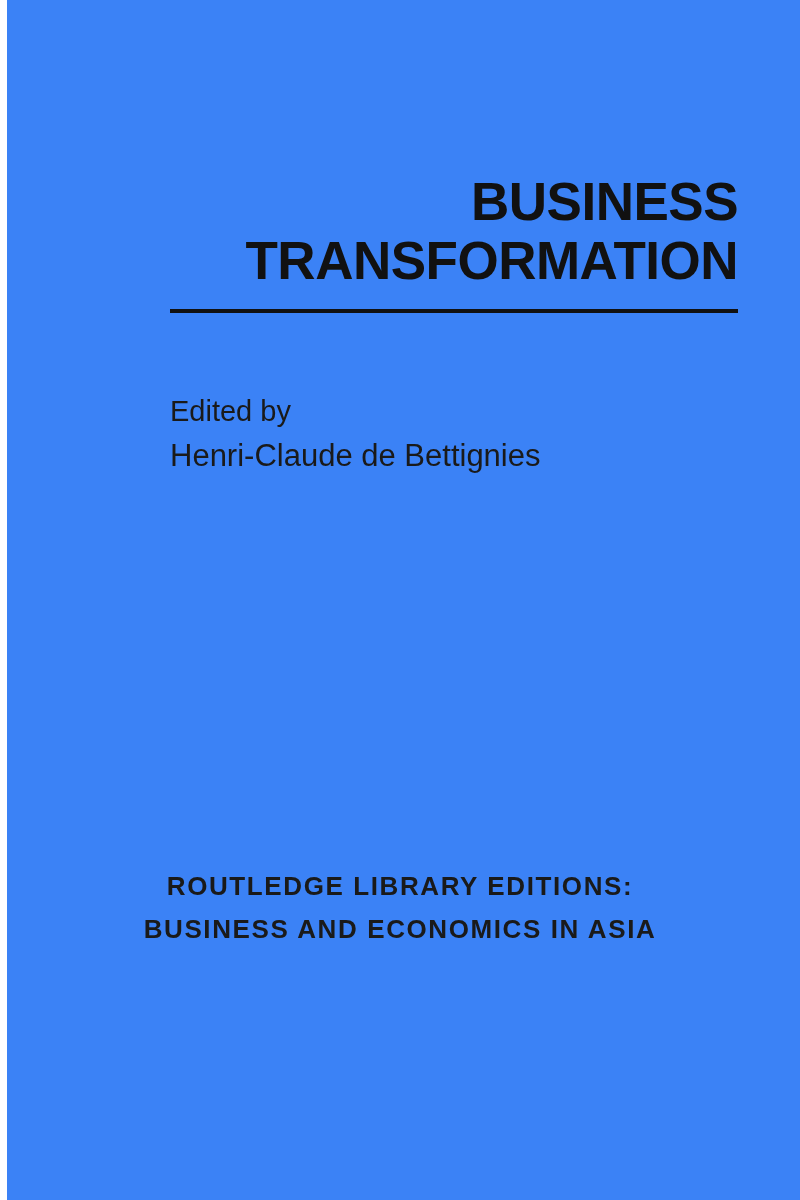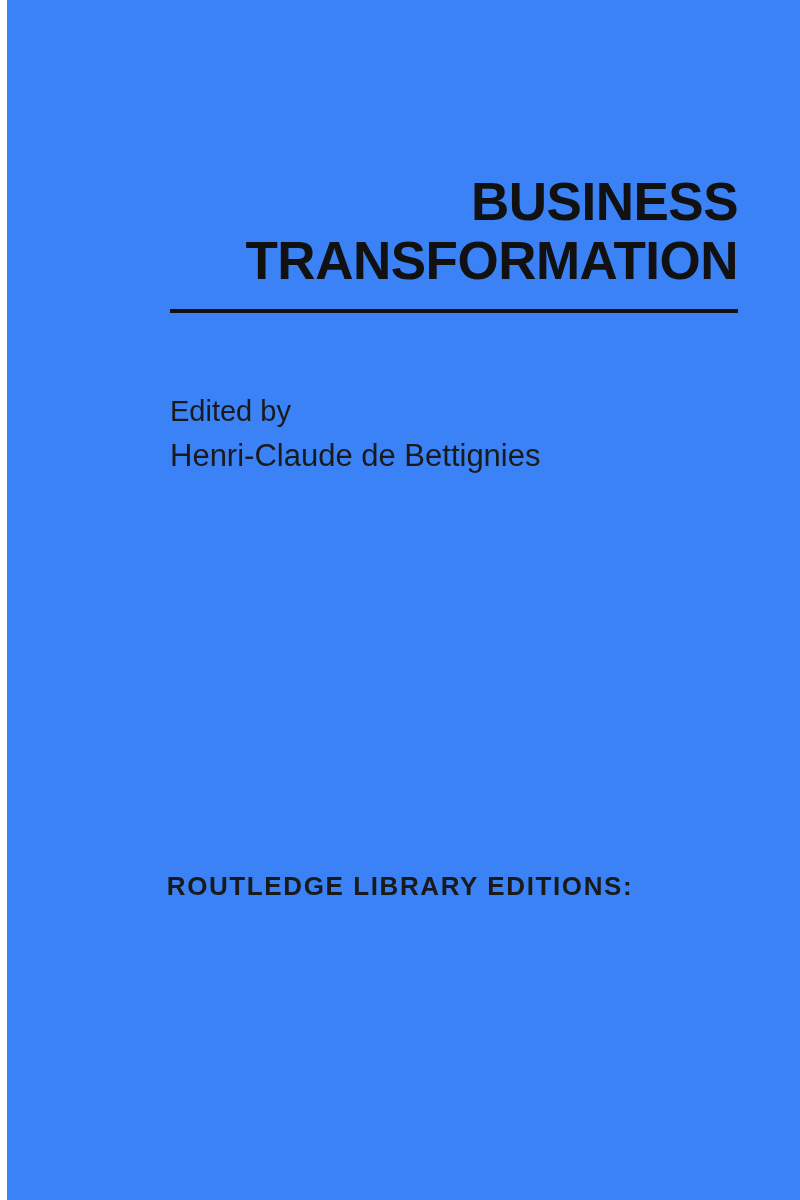--- a/index.html
+++ b/index.html
@@ -111,16 +111,17 @@
     <div class="title-rule"></div>
   </div>
 
   <div class="editor-block">
     <div class="edited-by">Edited by</div>
     <div class="editor-name">Henri-Claude de Bettignies</div>
   </div>
 
   <div class="series-block">
     <div class="series-line">ROUTLEDGE LIBRARY EDITIONS:</div>
+    <div class="series-line">BUSINESS AND ECONOMICS IN ASIA</div>
   </div>
 
 
 </div>
 
 </body></html>

